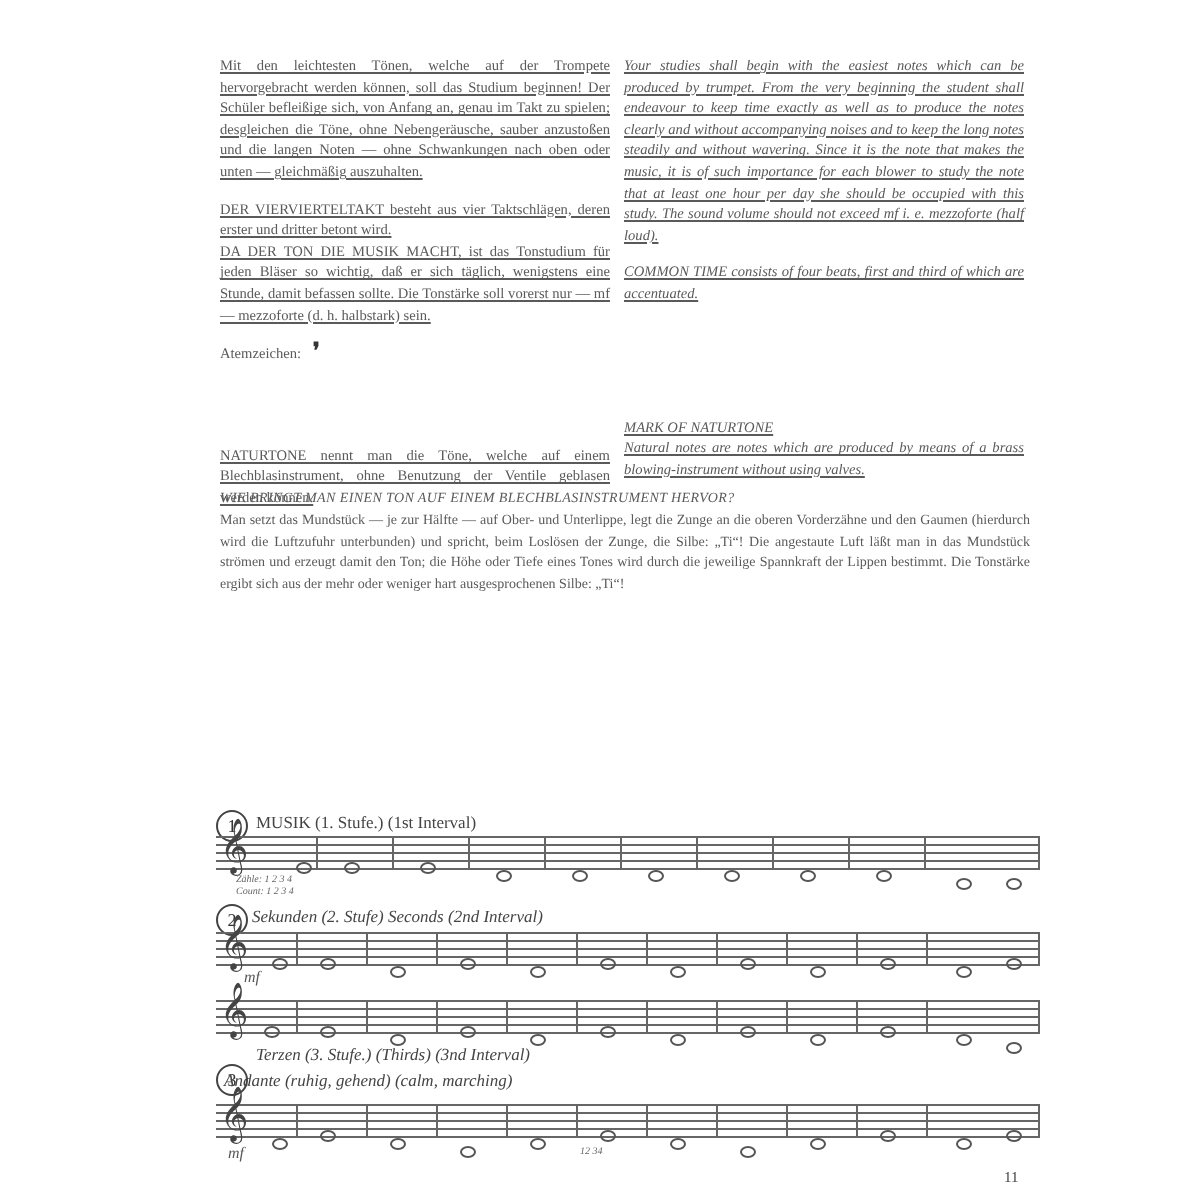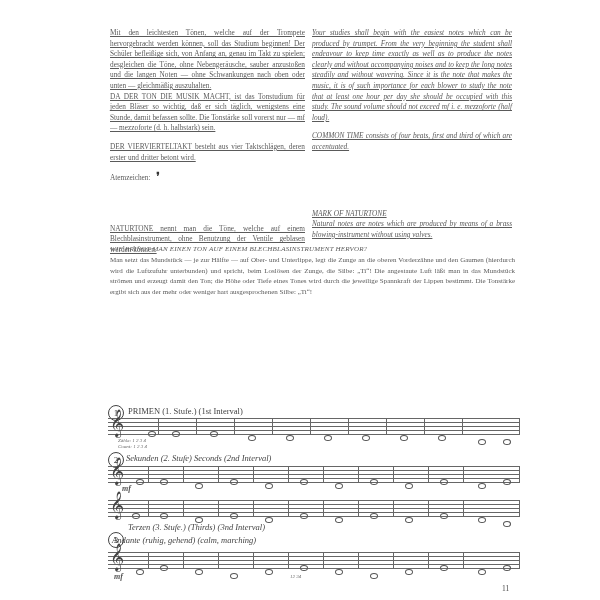--- a/index.html
+++ b/index.html
@@ -18,32 +18,32 @@
   .staff { position:absolute; left:0; width:412px; height:16px; }
   .staff .line { position:absolute; left:0; right:0; height:0; border-top:0.8px solid #666; }
   .staff .bar { position:absolute; top:0; width:0; height:16px; border-left:0.8px solid #666; }
   .clef { position:absolute; left:2px; top:-7px; font-size:24px; color:#444; line-height:24px; font-family:"DejaVu Serif", serif; }
   .note { position:absolute; width:6px; height:4px; border:1px solid #555; border-radius:50%; }
   .num-circle { position:absolute; width:14px; height:14px; border:1px solid #444; border-radius:50%;
                 font-size:9px; line-height:14px; text-align:center; color:#333; font-family:"Liberation Serif", serif; }
   .heading { position:absolute; font-size:8.5px; color:#444; font-style:italic; white-space:nowrap; }
   .heading .roman { font-style:normal; }
   .small { position:absolute; font-size:5px; color:#666; font-style:italic; white-space:nowrap; }
-  .dyn { position:absolute; font-size:8px; font-style:italic; font-weight:bold; color:#555; }
+  .dyn { position:absolute; font-size:8px; font-style:italic; font-weight:normal; color:#555; }
   .pagenum { position:absolute; left:502px; top:584px; font-size:7.5px; color:#444; }
 </style>
 </head>
 <body>
 
 <div class="page">
 
   <div class="col col-de">
     <p class="para">Mit den leichtesten Tönen, welche auf der Trompete hervorgebracht werden können, soll das Studium beginnen! Der Schüler befleißige sich, von Anfang an, genau im Takt zu spielen; desgleichen die Töne, ohne Nebengeräusche, sauber anzustoßen und die langen Noten — ohne Schwankungen nach oben oder unten — gleichmäßig auszuhalten.</p>
+    <p class="para">DER VIERVIERTELTAKT besteht aus vier Taktschlägen, deren erster und dritter betont wird.</p>
     <p class="para" style="margin-top:-8px">DA DER TON DIE MUSIK MACHT, ist das Tonstudium für jeden Bläser so wichtig, daß er sich täglich, wenigstens eine Stunde, damit befassen sollte. Die Tonstärke soll vorerst nur — mf — mezzoforte (d. h. halbstark) sein.</p>
-    <p class="para">DER VIERVIERTELTAKT besteht aus vier Taktschlägen, deren erster und dritter betont wird.</p>
     <p class="breath">
       <span>Atemzeichen:</span>
       <span class="breath-sym">❜</span>
     </p>
     <p class="para">NATURTONE nennt man die Töne, welche auf einem Blechblasinstrument, ohne Benutzung der Ventile geblasen werden können.</p>
   </div>
 
   <div class="col col-en">
     <p class="para">Your studies shall begin with the easiest notes which can be produced by trumpet. From the very beginning the student shall endeavour to keep time exactly as well as to produce the notes clearly and without accompanying noises and to keep the long notes steadily and without wavering. Since it is the note that makes the music, it is of such importance for each blower to study the note that at least one hour per day she should be occupied with this study. The sound volume should not exceed mf i. e. mezzoforte (half loud).</p>
     <p class="para">COMMON TIME consists of four beats, first and third of which are accentuated.</p>
@@ -52,21 +52,21 @@
     <p class="para">Natural notes are notes which are produced by means of a brass blowing-instrument without using valves.</p>
   </div>
 
   <div class="how">
     <div class="title">WIE BRINGT MAN EINEN TON AUF EINEM BLECHBLASINSTRUMENT HERVOR?</div>
     <div>Man setzt das Mundstück — je zur Hälfte — auf Ober- und Unterlippe, legt die Zunge an die oberen Vorderzähne und den Gaumen (hierdurch wird die Luftzufuhr unterbunden) und spricht, beim Loslösen der Zunge, die Silbe: „Ti“! Die angestaute Luft läßt man in das Mundstück strömen und erzeugt damit den Ton; die Höhe oder Tiefe eines Tones wird durch die jeweilige Spannkraft der Lippen bestimmt. Die Tonstärke ergibt sich aus der mehr oder weniger hart ausgesprochenen Silbe: „Ti“!</div>
   </div>
 
   <div class="num-circle" style="left:108px;top:405px">1</div>
   <div class="heading" style="left:128px;top:406px">
-    <span class="roman">PRIMEN</span>
+    <span class="roman">MUSIK</span>
     <span class="roman">(1. Stufe.) (1st Interval)</span>
   </div>
   <div class="staff" style="left:108px;top:418px">
     <div class="line" style="top:0"></div>
       <div class="line" style="top:4px"></div>
       <div class="line" style="top:8px"></div>
       <div class="line" style="top:12px"></div>
       <div class="line" style="top:16px"></div>
     <span class="clef">𝄞</span>
     <div class="bar" style="left:50px"></div>

